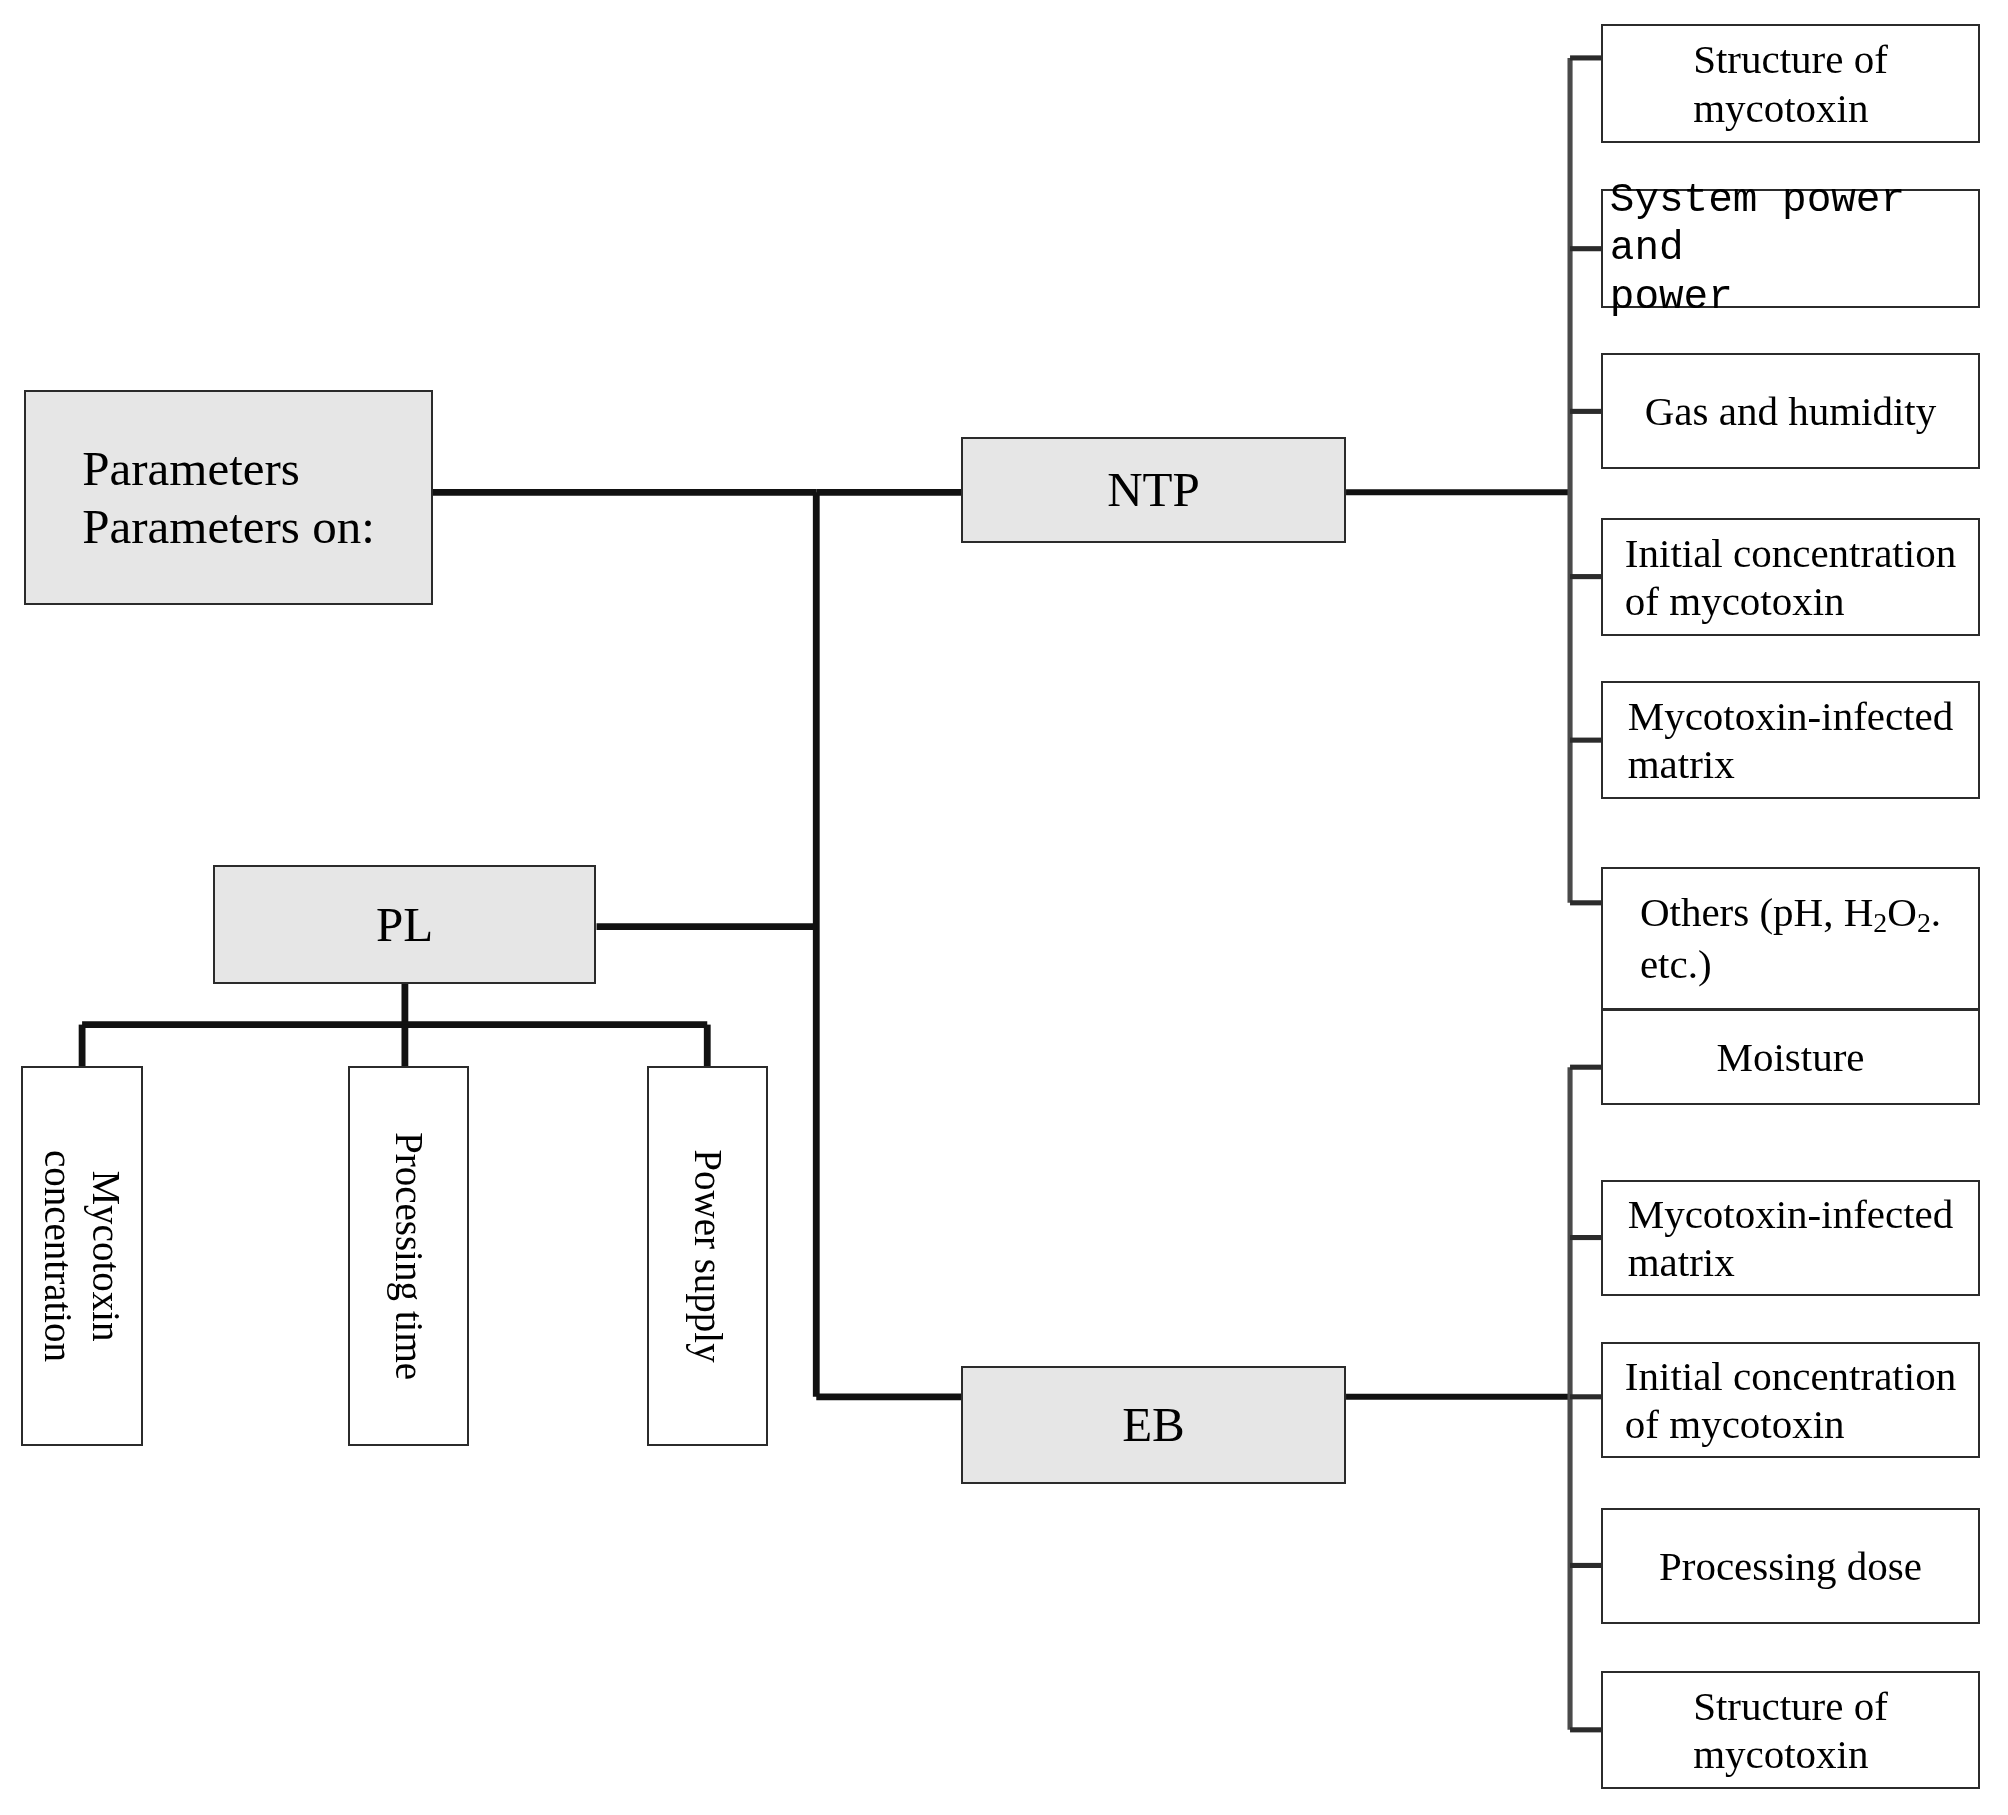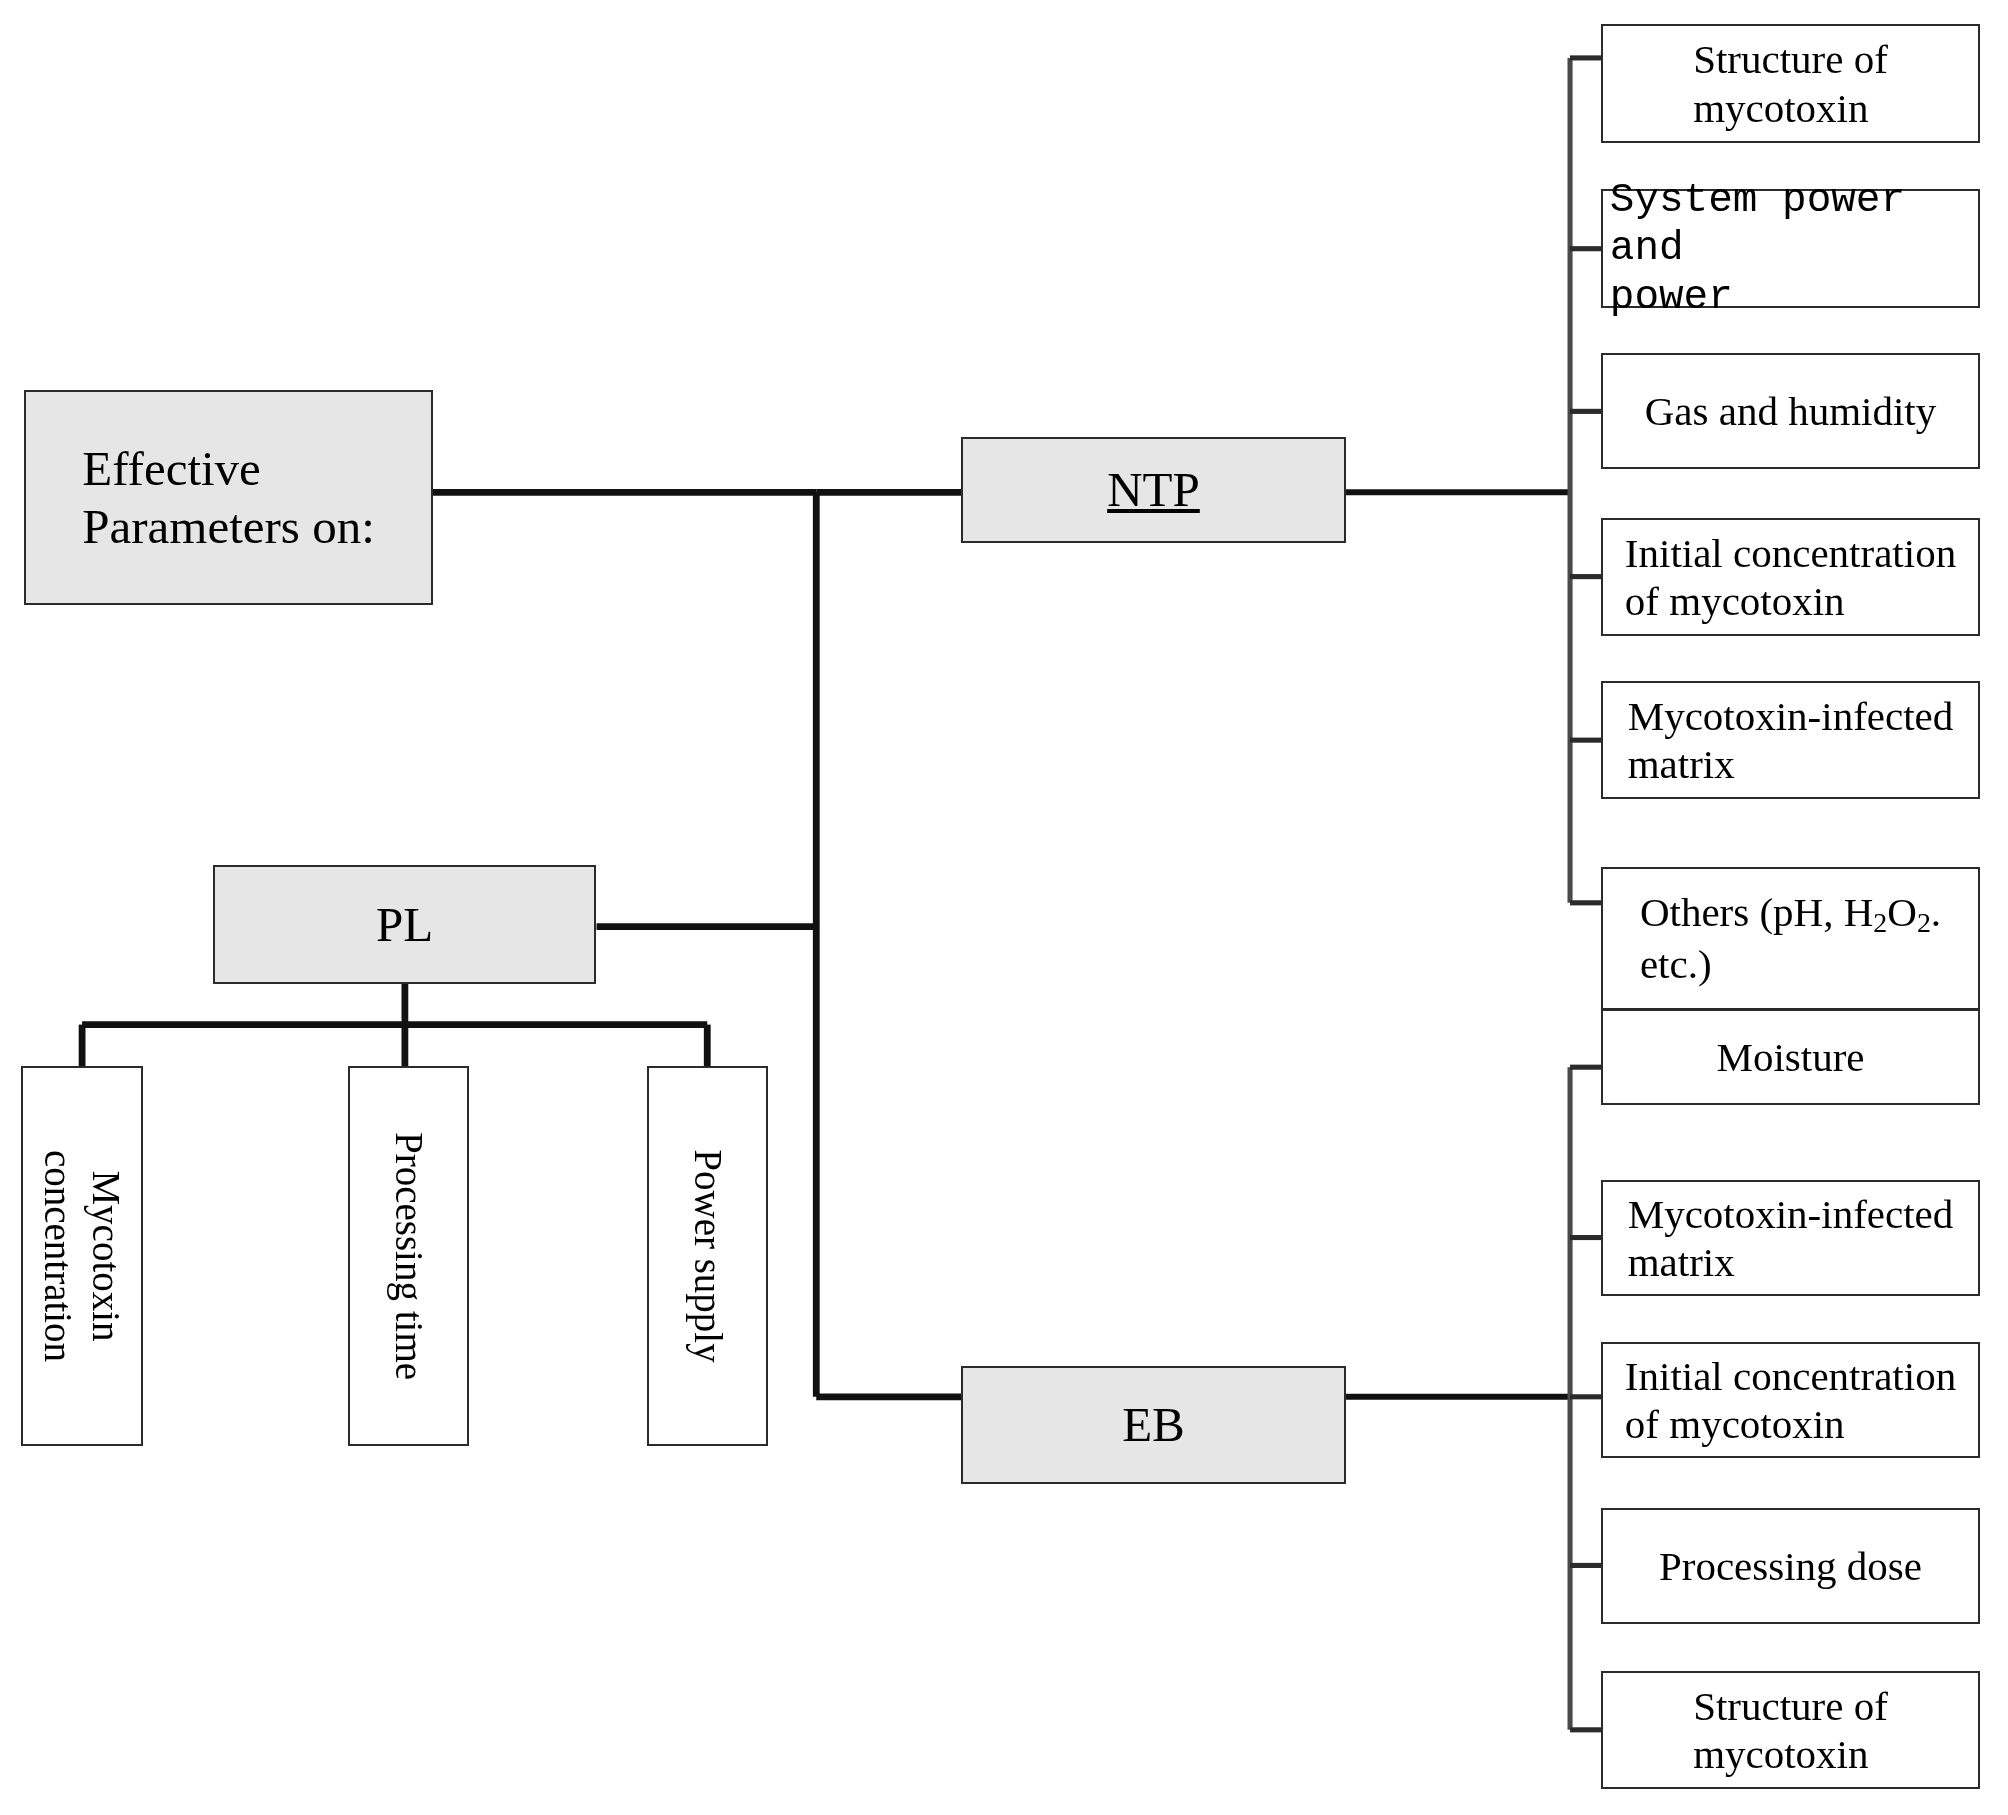--- a/index.html
+++ b/index.html
@@ -9,21 +9,21 @@
   svg.lines{position:absolute;left:0;top:0;width:2009px;height:1815px;pointer-events:none;}
 
   .node{position:absolute;box-sizing:border-box;display:flex;align-items:center;
         justify-content:center;text-align:left;border:2.6px solid #2b2b2b;
         background:#ffffff;line-height:1.18;}
   .node.shaded{background:#e6e6e6;border-color:#2b2b2b;}
   .node .lbl{display:block;padding:0 6.8px;}
 
   
   #root-node{left:24px;top:390px;width:409px;height:215px;font-size:49px;}
-  #node-ntp{left:961px;top:437px;width:385px;height:106px;font-size:49px;text-decoration:underline;}
+  #node-ntp{left:961px;top:437px;width:385px;height:106px;font-size:49px;}
   #node-eb{left:961px;top:1342px;width:385px;height:118px;font-size:49px;margin-top:24px;}
   #node-pl{left:213px;top:865px;width:383px;height:119px;font-size:49px;}
 
   
   .rbox{left:1601px;width:379px;font-size:41px;}
   #ntp-f0{top:24px;height:119px;}
   #ntp-f1{top:189px;height:119px;font-family:Liberation Mono, monospace;}
   #ntp-f2{top:353px;height:116px;font-family:Liberation Serif, serif;}
   #ntp-f3{top:518px;height:118px;}
   #ntp-f4{top:681px;height:118px;}
@@ -99,21 +99,21 @@
       <path d="M1843,1253 H1880"></path>
       <path d="M1843,1453 H1880"></path>
       <path d="M1843,1640 H1880"></path>
       <path d="M1843,1838 H1880"></path>
       <path d="M1843,2031 H1880"></path>
     </g>
   </svg>
 
   <div class="node shaded" id="root-node">
     <span class="lbl">
-      <span>Effective</span><br>
+      <span>Parameters</span><br>
       <span>Parameters on:</span>
     </span>
   </div>
 
   <div class="node shaded" id="node-ntp">
     <span class="lbl">NTP</span>
   </div>
 
   <div class="node shaded" id="node-pl">
     <span class="lbl">PL</span>

